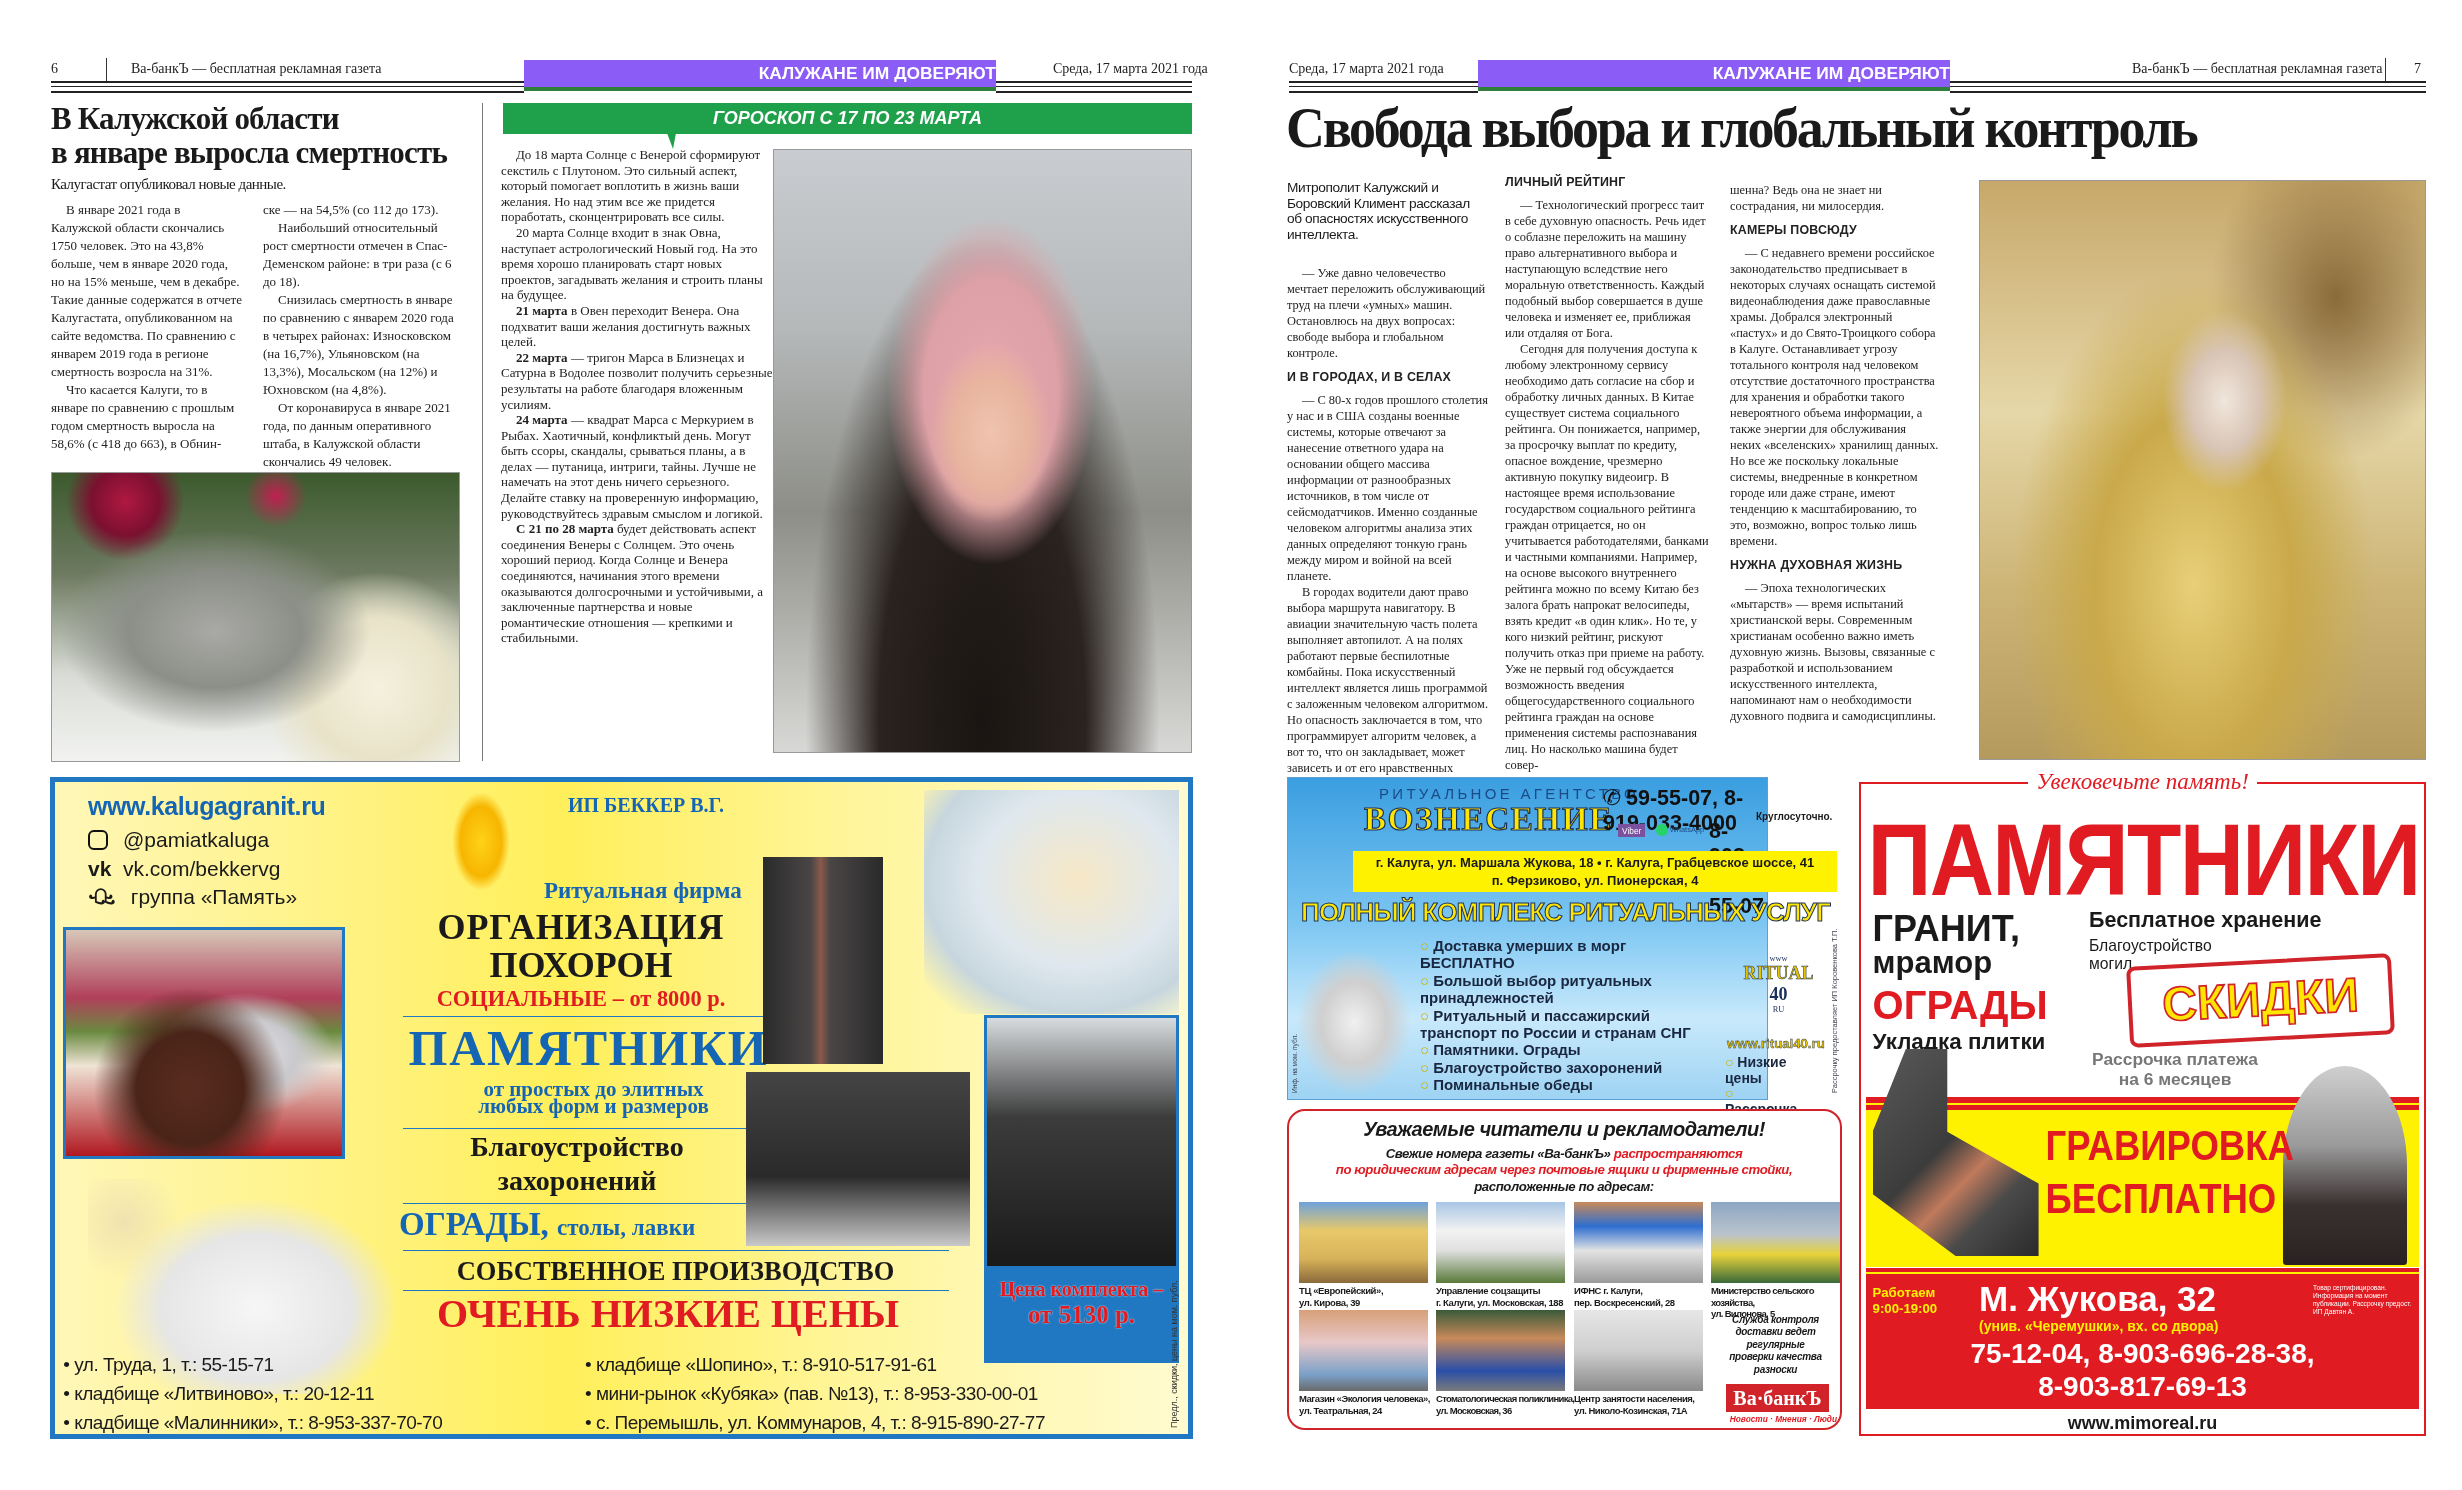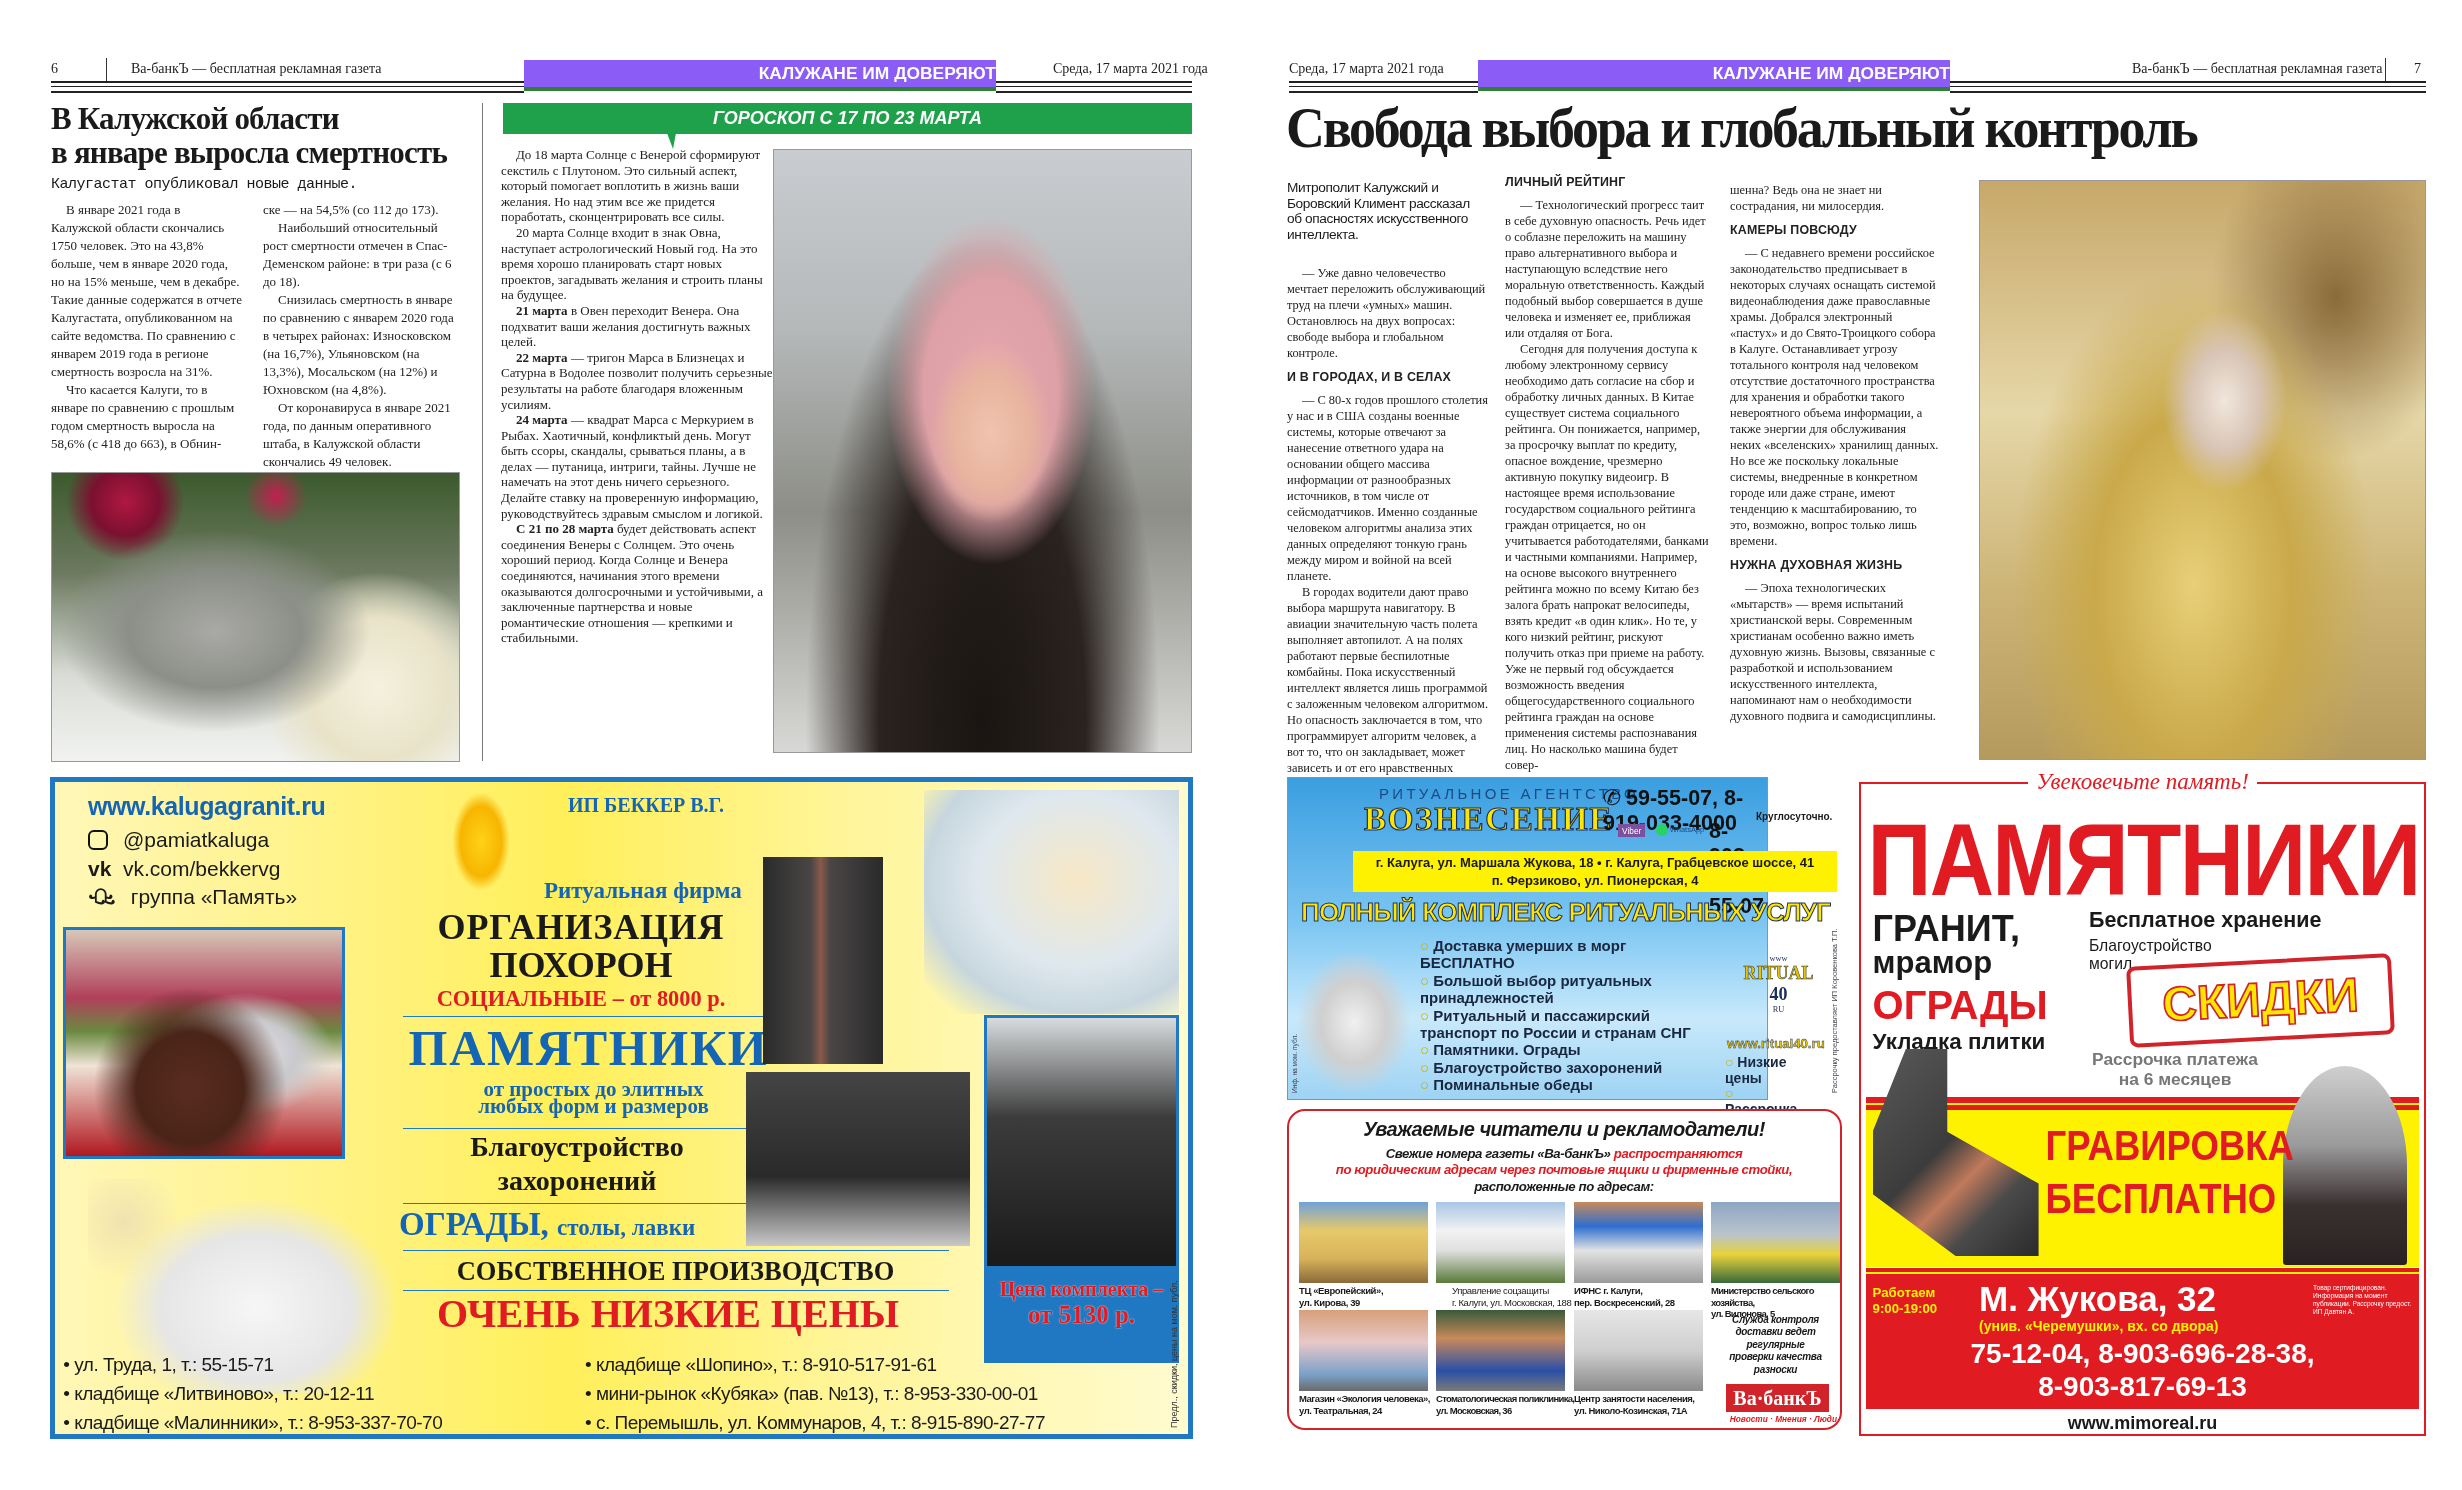--- a/index.html
+++ b/index.html
@@ -12,21 +12,21 @@
   
   .runhead{font-family:"Liberation Serif",serif;font-size:14px;color:#222;top:61px;white-space:nowrap}
   .rules{height:11.6px;border-top:2.5px solid #222;border-bottom:2.5px solid #222}
   .rules::after{content:"";position:absolute;left:0;right:0;top:2.5px;border-top:1.7px solid #222}
   .greenbar{background:#8b5cf6;color:#fff;font-family:"Liberation Sans",sans-serif;font-weight:bold;
     font-size:17.4px;text-align:right;line-height:26.5px;height:31px;border-bottom:4.1px solid #2f7f3a}
   .vsep{border-left:1.2px solid #333}
 
   
   .headline{font-family:"Liberation Serif",serif;font-weight:bold;line-height:1.05;letter-spacing:-0.8px}
-  .deck{font-family:Liberation Mono, monospace;font-size:15px;letter-spacing:-0.5px}
+  .deck{font-family:Liberation Serif, serif;font-size:15px;letter-spacing:-0.5px}
   .body{font-family:"Liberation Serif",serif;font-size:13px;line-height:18px;text-align:left;color:#222}
   .body p{text-indent:15px}
   .body b{font-weight:bold}
   .sub{font-family:"Liberation Sans",sans-serif;font-weight:bold;font-size:12.4px;margin:8.3px 0 6.6px;letter-spacing:0.2px}
 
   
   .photo{overflow:hidden;border:0.8px solid #999}
 
   
   .ad-pamyat{background:linear-gradient(90deg,#fff7b8 0%,#ffef5a 45%,#fff59a 70%,#fffbd0 100%);border:5px solid #1f78c1}
@@ -233,21 +233,21 @@
     <div class="abs" style="left:285px;top:91px;width:129px;height:81px;background:linear-gradient(180deg,#c88a5a 0%,#2e6ed0 30%,#e3e3e3 60%,#9a9a9a 100%)"></div>
     <div class="abs" style="left:422px;top:91px;width:129px;height:81px;background:linear-gradient(180deg,#8da7c4 0%,#b9c3cc 40%,#e8d23a 65%,#3a6a3a 100%)"></div>
     <div class="abs" style="left:10px;top:199px;width:129px;height:81px;background:linear-gradient(180deg,#d7a07a 0%,#e8c8c8 40%,#7aa0c8 80%,#6a6a6a 100%)"></div>
     <div class="abs" style="left:147px;top:199px;width:129px;height:81px;background:linear-gradient(180deg,#3a5a3a 0%,#c88a5a 35%,#2a4fa8 75%,#7a7a7a 100%)"></div>
     <div class="abs" style="left:285px;top:199px;width:129px;height:81px;background:linear-gradient(180deg,#e6e6e6 0%,#cfcfcf 50%,#8a8a8a 100%)"></div>
 
     <div class="abs sans" style="left:10px;top:174px;width:132px;font-size:9.5px;font-weight:bold;line-height:11.6px;letter-spacing:-0.4px">
         <div>ТЦ «Европейский»,</div>
         <div>ул. Кирова, 39</div>
       </div>
-    <div class="abs sans" style="left:163px;top:174px;width:141px;font-size:9.5px;font-weight:normal;line-height:11.6px;letter-spacing:-0.4px">
+    <div class="abs sans" style="left:147px;top:174px;width:141px;font-size:9.5px;font-weight:bold;line-height:11.6px;letter-spacing:-0.4px">
         <div>Управление соцзащиты</div>
         <div>г. Калуги, ул. Московская, 188</div>
       </div>
     <div class="abs sans" style="left:285px;top:174px;width:132px;font-size:9.5px;font-weight:bold;line-height:11.6px;letter-spacing:-0.4px">
         <div>ИФНС г. Калуги,</div>
         <div>пер. Воскресенский, 28</div>
       </div>
     <div class="abs sans" style="left:422px;top:174px;width:132px;font-size:9.5px;font-weight:bold;line-height:11.6px;letter-spacing:-0.7px">
         <div>Министерство сельского хозяйства,</div>
         <div>ул. Вилонова, 5</div>

